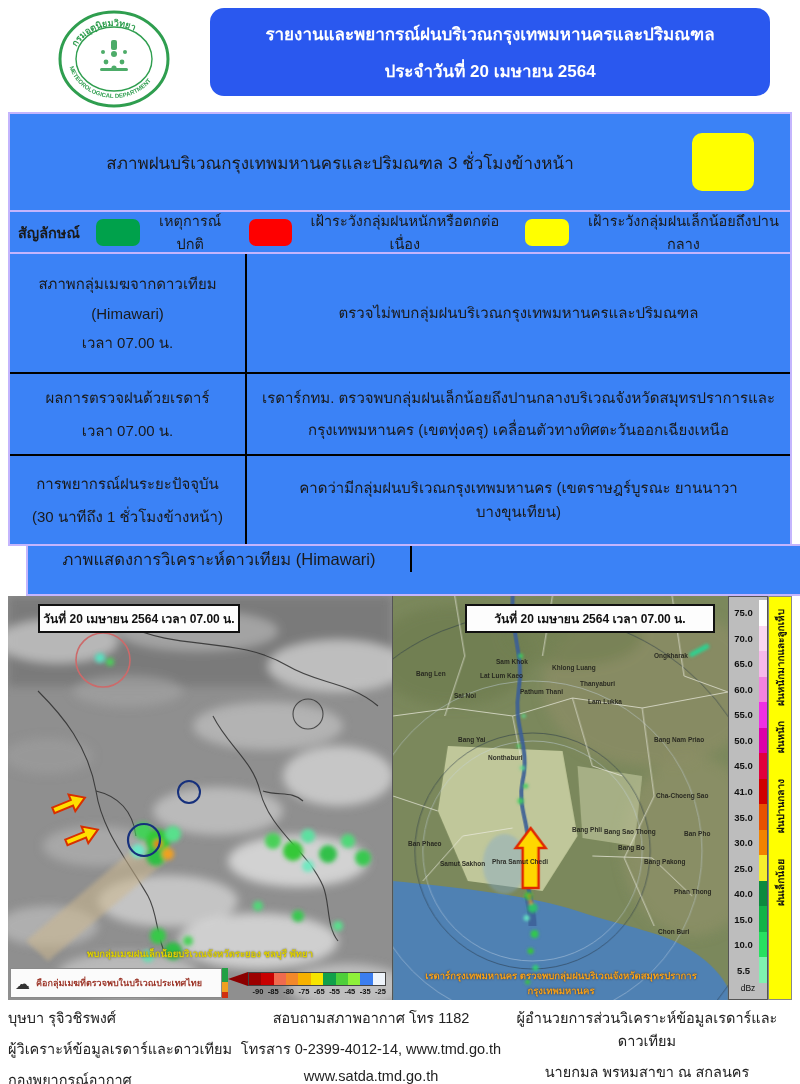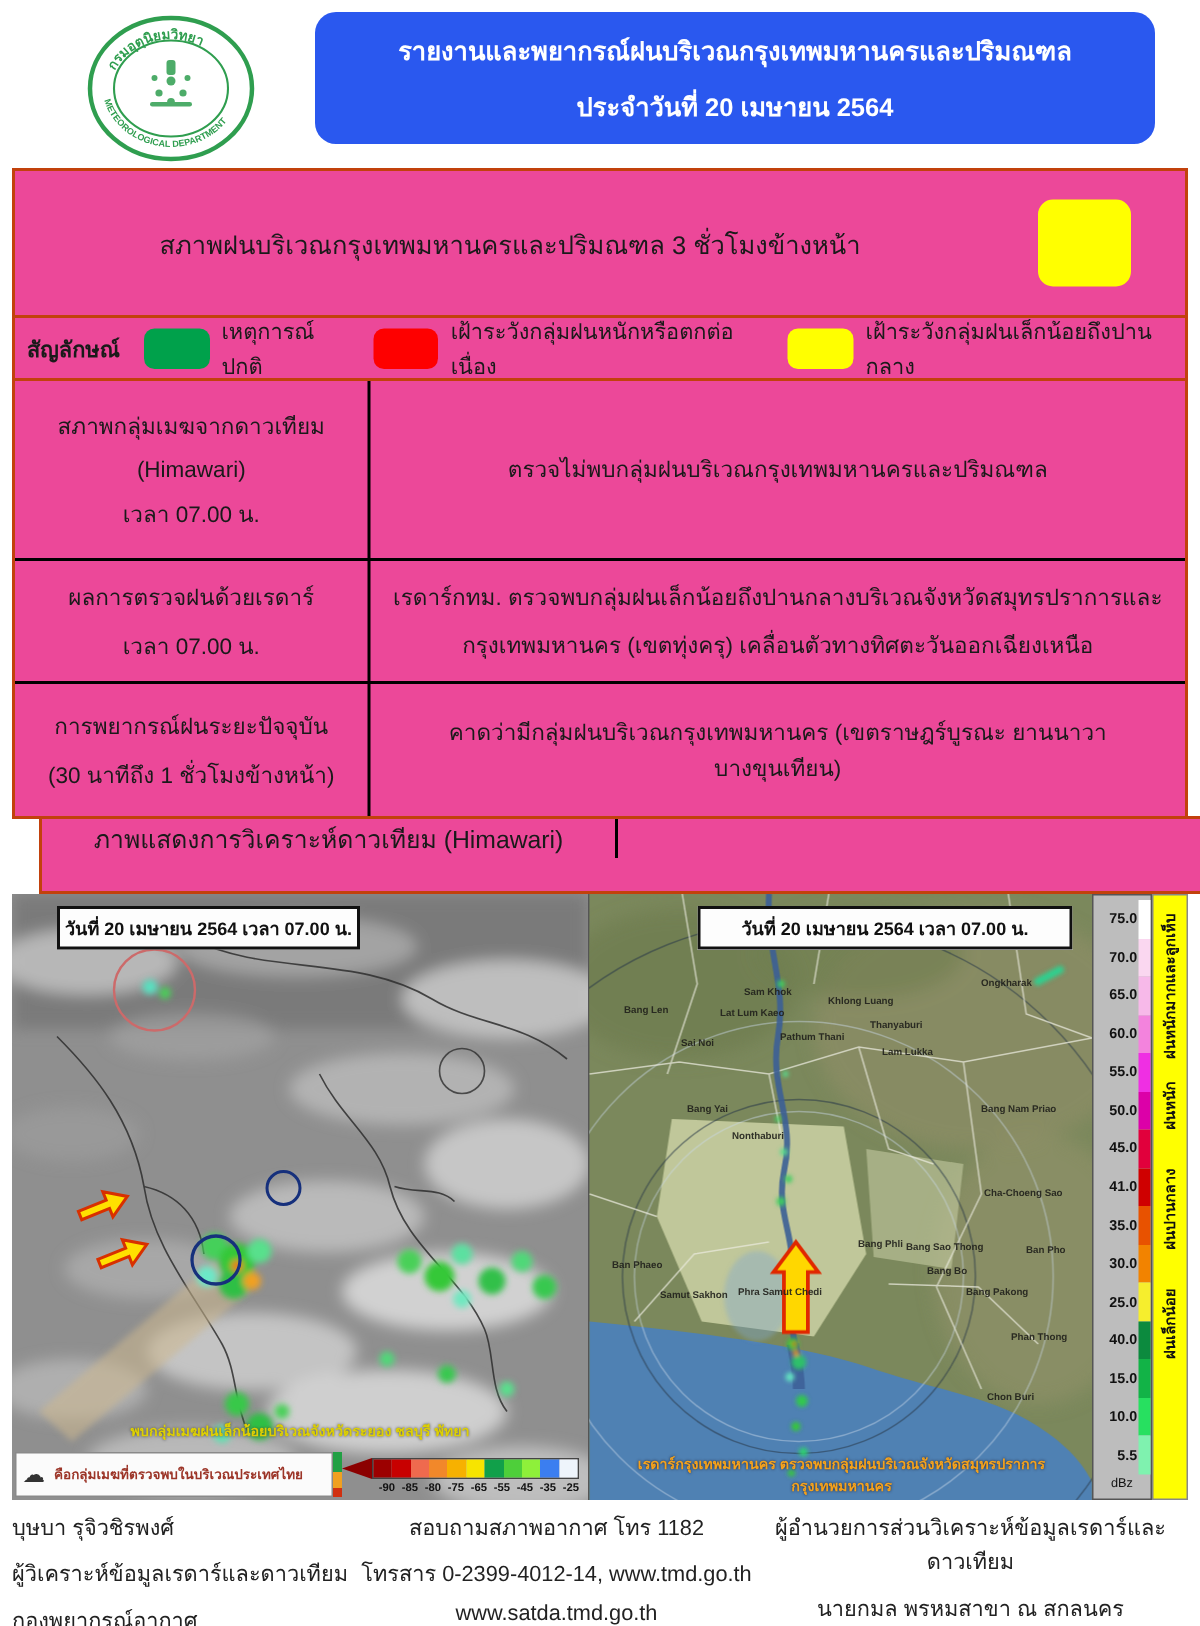--- a/index.html
+++ b/index.html
@@ -13,31 +13,31 @@
 
   
   #hdr-logo { left:56px; top:10px; width:116px; height:98px; }
   #hdr-title {
     left:210px; top:8px; width:560px; height:88px; border-radius:14px;
     color:#fff; display:flex; flex-direction:column; justify-content:center;
     align-items:center; gap:10px; font-weight:bold; font-size:17px;
   }
 
   
-  .frame { border:2px solid #c2410c; background:#ec4899; }
+  .frame { border:2px solid #c4b5fd; background:#3b82f6; }
   #status-box { left:8px; top:112px; width:784px; height:100px; }
   #status-text {
     position:absolute; left:0; right:120px; top:0; bottom:0;
     display:flex; align-items:center; justify-content:center; font-size:17px;
   }
   #status-chip { position:absolute; right:36px; top:19px; width:62px; height:58px; border-radius:10px; }
 
   #legend-box { left:8px; top:210px; width:784px; height:44px;
     display:flex; align-items:center; font-size:14.5px; padding-left:8px; }
-  .leg-item { display:flex; align-items:center; gap:8px; margin-left:16px; }
+  .leg-item { display:flex; align-items:center; gap:8px; margin-left:16px;text-align:center; }
   .swatch { width:46px; height:27px; border-radius:7px; }
 
   #info-table { left:8px; top:252px; width:784px; height:294px; }
   .trow { display:flex; width:100%; }
   .trow + .trow { border-top:2px solid #000; }
   .tleft { width:237px; border-right:2px solid #000; display:flex; flex-direction:column;
     justify-content:center; align-items:center; gap:9px; font-size:15px; text-align:center; padding:6px; }
   .tright { flex:1; display:flex; flex-direction:column; justify-content:center;
     align-items:center; gap:8px; font-size:15px; text-align:center; padding:6px 14px; }
 
@@ -74,21 +74,21 @@
     border-top:7px solid transparent; border-bottom:7px solid transparent; border-right:20px solid #8b0000; }
   #sat-segments { position:absolute; left:20px; right:4px; top:4px; height:14px; display:flex; border:1px solid #444; }
   #sat-segments .seg { flex:1; }
   #sat-ticks { position:absolute; left:20px; right:4px; top:19px; display:flex; }
   #sat-ticks .tick { flex:1; text-align:right; font-size:7.5px; color:#111; font-weight:bold; }
 
   
   #radar-scale { left:720px; top:0; width:40px; height:404px; background:#bdbdbd;
     border:1px solid #555; display:flex; flex-direction:column; padding-top:3px; }
   .scale-bin { flex:1; display:flex; align-items:center; }
-  .scale-val { width:45px; font-size:9.5px; font-weight:bold; color:#111; text-align:right; padding-right:1px; }
+  .scale-val { width:45px; font-size:9.5px; font-weight:bold; color:#111; text-align:center; padding-right:1px; }
   .scale-color { width:12px; height:100%; }
   .scale-unit { height:16px; font-size:8.5px; text-align:center; color:#111; }
 
   #radar-cats { left:760px; top:0; width:24px; height:404px; background:#ffff00; border:1px solid #888; }
   .cat-label { position:absolute; left:4px; writing-mode:vertical-rl; transform:rotate(180deg);
     font-size:10px; font-weight:bold; color:#111; white-space:nowrap; }
 
   #radar-places { left:384px; top:0; width:336px; height:404px; pointer-events:none; }
   .place { position:absolute; font-size:6.5px; color:#21211c; font-weight:bold; white-space:nowrap; opacity:.9; }
 

